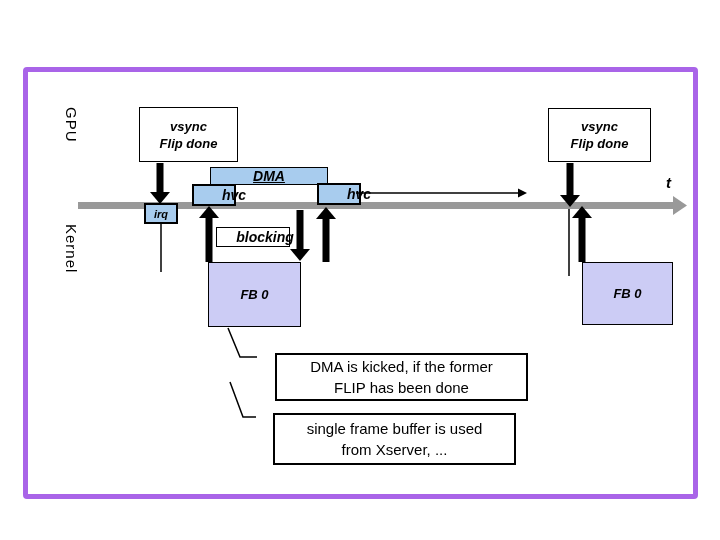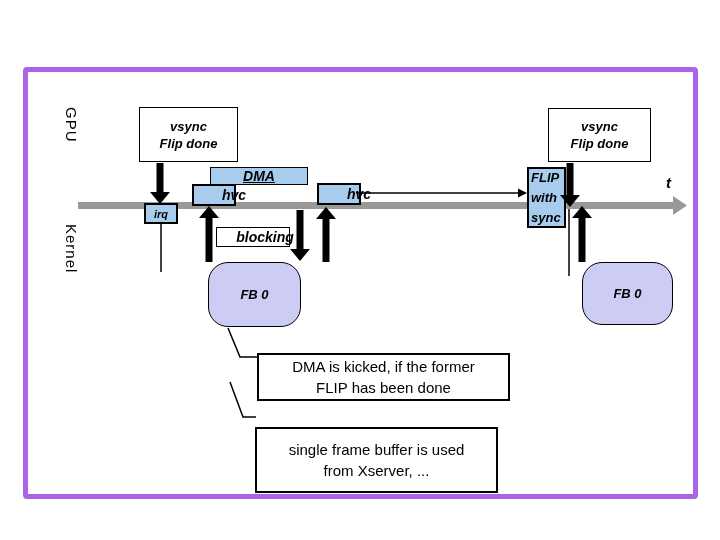--- a/index.html
+++ b/index.html
@@ -27,34 +27,34 @@
   .ink-stroke{stroke:var(--ink);fill:none;}
   .box{
     position:absolute;box-sizing:border-box;background:var(--background);
     border:1px solid var(--ink);display:flex;align-items:center;justify-content:center;
     text-align:center;white-space:pre-line;font-style:italic;font-weight:bold;
   }
   .box.blue{background:var(--box-blue);}
   .box.lavender{background:var(--box-lavender);font-weight:600;}
   .box.plain{background:var(--background);}
   .vsync{font-size:13px;line-height:17px;margin-left:26px;}
-  .dma{left:210px;top:167px;width:98px;height:18px;font-size:14px;line-height:14px;text-decoration:underline;}
+  .dma{left:210px;top:167px;width:118px;height:18px;font-size:14px;line-height:14px;text-decoration:underline;}
   .hvc{width:36px;height:22px;font-size:14px;border-width:2px;padding-left:40px;}
   .irq{left:144px;top:203px;width:34px;height:21px;font-size:11px;border-width:2px;}
   .blocking{left:216px;top:227px;width:74px;height:20px;font-size:14px;padding-left:24px;}
   .flipsync{
     left:527px;top:167px;width:39px;height:61px;font-size:13px;line-height:20px;
     justify-content:flex-start;text-align:left;padding-left:2px;border-width:2px;
   }
-  .fb{font-size:13px;border-radius:20px;}
+  .fb{font-size:13px;}
   .flipreq{left:323px;top:263px;width:69px;height:42px;font-size:13px;}
   .callout{
     position:absolute;box-sizing:border-box;background:var(--background);
     border:2px solid var(--ink);display:flex;align-items:center;justify-content:center;
-    text-align:center;white-space:pre-line;font-size:15px;line-height:21px;font-weight:normal;
+    text-align:center;white-space:pre-line;font-size:15px;line-height:21px;font-weight:normal;margin-left:18px;
   }
   .vlabel{
     position:absolute;writing-mode:vertical-rl;text-orientation:mixed;
     font-size:15px;letter-spacing:1px;
   }
   .tlabel{position:absolute;left:666px;top:174px;font-size:15px;font-style:italic;font-weight:bold;}
 </style>
 </head>
 <body>
 
@@ -74,29 +74,26 @@
 
   <div class="box plain vsync" style="left:113px;top:107px;width:99px;height:55px;">vsync
 Flip done</div>
   <div class="box plain vsync" style="left:522px;top:108px;width:103px;height:54px;">vsync
 Flip done</div>
   <div class="box blue dma">DMA</div>
   <div class="box blue hvc" style="left:192px;top:184px;">hvc</div>
   <div class="box blue hvc" style="left:317px;top:183px;width:38px;">hvc</div>
   <div class="box blue irq">irq</div>
   <div class="box plain blocking">blocking</div>
-  <div class="box blue flipsync">FLIP
-with
-sync</div>
   <div class="box lavender fb" style="left:208px;top:262px;width:93px;height:65px;">FB 0</div>
   <div class="box lavender fb" style="left:582px;top:262px;width:91px;height:63px;">FB 0</div>
 
   <div class="callout" style="left:257px;top:353px;width:253px;height:48px;">DMA is kicked, if the former
 FLIP has been done</div>
-  <div class="callout" style="left:255px;top:427px;width:243px;height:66px;">single frame buffer is used
+  <div class="callout" style="left:255px;top:413px;width:243px;height:52px;">single frame buffer is used
 from Xserver, ...</div>
 
   <svg class="layer">
 
     <rect class="ink-fill" x="156.5" y="163" width="7" height="30"></rect>
     <polygon class="ink-fill" points="150,192 170,192 160,204"></polygon>
 
     <polygon class="ink-fill" points="199,218 219,218 209,206"></polygon>
     <rect class="ink-fill" x="205.5" y="218" width="7" height="44"></rect>
 

